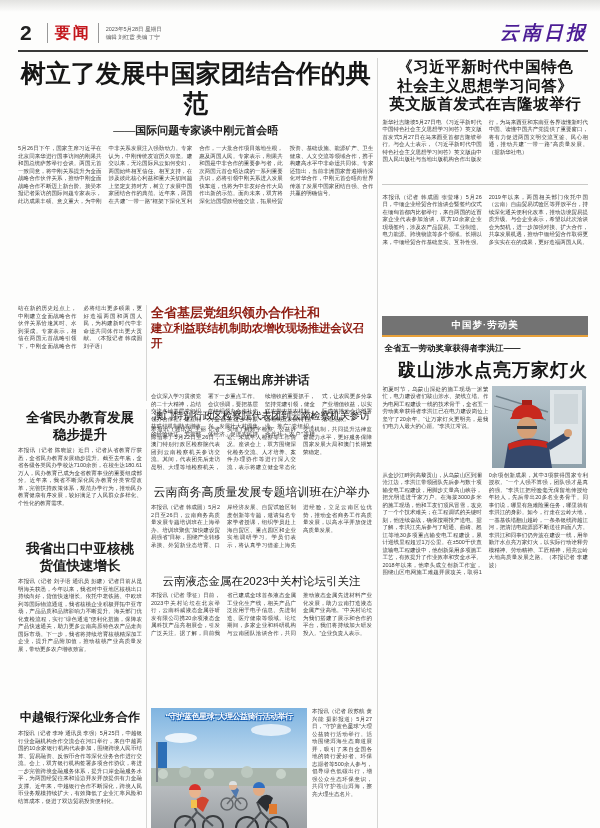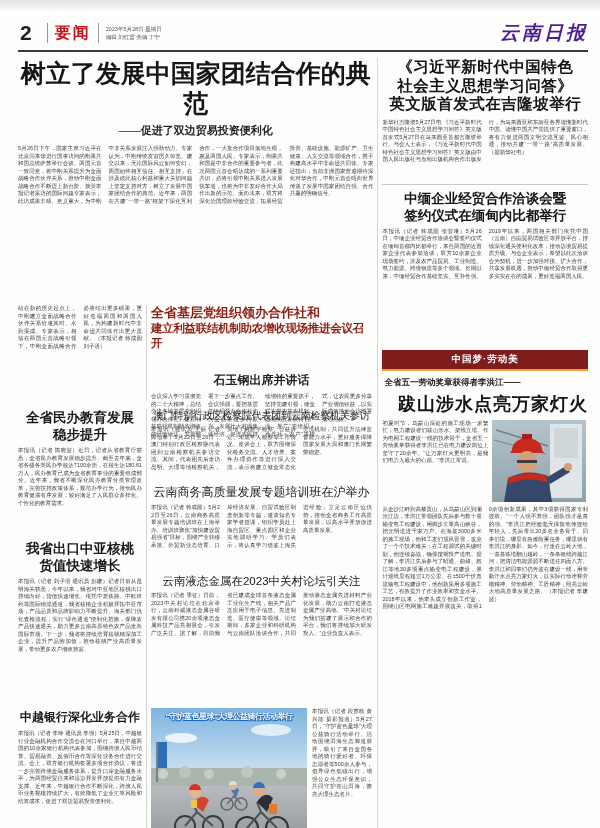--- a/index.html
+++ b/index.html
@@ -68,21 +68,21 @@
   .photo-wrap { position:relative; width:156px; height:140px; overflow:hidden; }
   .photo-wrap .overlay { position:absolute; top:3px; left:0; right:0; text-align:center; font-size:8px; font-weight:900; color:#fff; text-shadow:0 0 2px #1b63b5, 1px 1px 0 #1b63b5, -1px 1px 0 #1b63b5; letter-spacing:-0.5px; }
   .photo-cap { width:60px; margin-left:5px; }
   .photo-cap .body-txt { height:140px; }
 
   
   .xi h2 { text-align:center; font-weight:900; color:#141414; font-size:15.5px; line-height:18.5px; letter-spacing:0.5px; }
   .xi .body-txt { height:60px; margin-top:5px; }
   .mm h2 { text-align:center; font-weight:900; color:#141414; font-size:13.5px; line-height:17px; }
   .mm .body-txt { height:116px; margin-top:4px; }
-  .banner { background:#7f1d1d; border-bottom:2px solid #e8a13a; color:#fff; font-weight:900; font-size:9.5px; text-align:center; padding:3px 0; margin:6px 0 4px 0; letter-spacing:1px; }
+  .banner { background:#737373; border-bottom:2px solid #e8a13a; color:#fff; font-weight:900; font-size:9.5px; text-align:center; padding:3px 0; margin:6px 0 4px 0; letter-spacing:1px; }
   .labor .kicker { font-weight:bold; font-size:8.5px; color:#222; margin:2px 0 2px 2px; }
   .labor h2 { text-align:right; font-weight:900; font-size:18px; color:#151515; letter-spacing:1px; margin:1px 0 4px 0; }
   .labor-top { display:flex; }
   .labor-top .lead { width:106px; height:82px; font-size:5.5px; line-height:7.5px; color:#3b3b3b; text-align:justify; overflow:hidden; word-break:break-all; }
   .labor-top .photo { width:94px; height:82px; margin-left:4px; }
   .labor .body-txt { margin-top:4px; flex:1; }
   .labor { display:flex; flex-direction:column; flex:1; }
 </style>
 </head>
 <body>
@@ -102,21 +102,21 @@
     <div class="masthead">云南日报</div>
   </div>
   <div class="hdr-rule"></div>
 
   <div class="content">
 
     <div class="left-area">
 
       <section class="main-art">
         <h1>树立了发展中国家团结合作的典范</h1>
-        <div class="sub">——促进了双边贸易投资便利化</div>
+        <div class="sub">——国际问题专家谈中刚元首会晤</div>
         <div class="body-txt cols4">5月26日下午，国家主席习近平在北京同来华进行国事访问的刚果共和国总统萨苏举行会谈。两国元首一致同意，将中刚关系提升为全面战略合作伙伴关系，推动中刚全面战略合作不断迈上新台阶。接受本报记者采访的国际问题专家表示，此访成果丰硕、意义重大，为中刚中非关系发展注入强劲动力。专家认为，中刚传统友谊历久弥坚。建交以来，无论国际风云如何变幻，两国始终相互信任、相互支持，在涉及彼此核心利益和重大关切问题上坚定支持对方，树立了发展中国家团结合作的典范。近年来，两国在共建“一带一路”框架下深化互利合作，一大批合作项目落地生根，惠及两国人民。专家表示，刚果共和国是中非合作的重要参与者，此次两国元首会晤达成的一系列重要共识，必将引领中刚关系进入发展快车道，也将为中非友好合作大局作出新的示范。面向未来，双方将深化治国理政经验交流，拓展经贸投资、基础设施、能源矿产、卫生健康、人文交流等领域合作，携手构建高水平中非命运共同体。专家还指出，当前非洲国家普遍期待深化对华合作，中刚元首会晤向世界传递了发展中国家团结自强、合作共赢的明确信号。</div>
       </section>
 
       <div class="row2">
         <div class="tail-col body-txt cols2">站在新的历史起点上，中刚建立全面战略合作伙伴关系恰逢其时、水到渠成。专家表示，相信在两国元首战略引领下，中刚全面战略合作必将结出更多硕果，更好造福两国和两国人民，为构建新时代中非命运共同体作出更大贡献。（本报记者 韩成圆 刘子语）</div>
         <div class="vr"></div>
         <section class="grass">
           <h2>
             <div class="l1">全省基层党组织领办合作社和</div>
             <div class="l2">建立利益联结机制助农增收现场推进会议召开</div>
@@ -234,24 +234,20 @@
           <div>《习近平新时代中国特色</div>
           <div>社会主义思想学习问答》</div>
           <div>英文版首发式在吉隆坡举行</div>
         </h2>
         <div class="body-txt cols2">新华社吉隆坡5月27日电 《习近平新时代中国特色社会主义思想学习问答》英文版首发式5月27日在马来西亚首都吉隆坡举行。与会人士表示，《习近平新时代中国特色社会主义思想学习问答》英文版由中国人民出版社与当地出版机构合作出版发行，为马来西亚和东南亚各界读懂新时代中国、读懂中国共产党提供了重要窗口，将有力促进两国文明交流互鉴、民心相通，推动共建“一带一路”高质量发展。（据新华社电）</div>
       </section>
 
       <div class="hr"></div>
 
       <section class="mm">
-        <h2>
-          <div>中缅企业经贸合作洽谈会暨</div>
-          <div>签约仪式在缅甸内比都举行</div>
-        </h2>
         <div class="body-txt cols2">本报讯（记者 韩成圆 张莹琳）5月26日，中缅企业经贸合作洽谈会暨签约仪式在缅甸首都内比都举行，来自两国的近百家企业代表参加洽谈，双方10余家企业现场签约，涉及农产品贸易、工业制造、电力能源、跨境物流等多个领域。长期以来，中缅经贸合作基础坚实、互补性强。2019年以来，两国相关部门依托中国（云南）自由贸易试验区等开放平台，持续深化通关便利化改革，推动边境贸易提质升级。与会企业表示，希望以此次洽谈会为契机，进一步加强对接、扩大合作，共享发展机遇，推动中缅经贸合作取得更多实实在在的成果，更好造福两国人民。</div>
       </section>
 
       <section class="labor">
         <div class="banner">中国梦·劳动美</div>
         <div class="kicker">全省五一劳动奖章获得者李洪江——</div>
         <h2>跋山涉水点亮万家灯火</h2>
         <div class="labor-top">
           <div class="lead">初夏时节，乌蒙山深处的施工现场一派繁忙，电力建设者们跋山涉水、架线立塔。作为电网工程建设一线的技术骨干，全省五一劳动奖章获得者李洪江已在电力建设岗位上坚守了20余年。“让万家灯火更明亮，是我们电力人最大的心愿。”李洪江常说。</div>
           <svg class="photo" width="94" height="82" viewBox="0 0 94 82">

